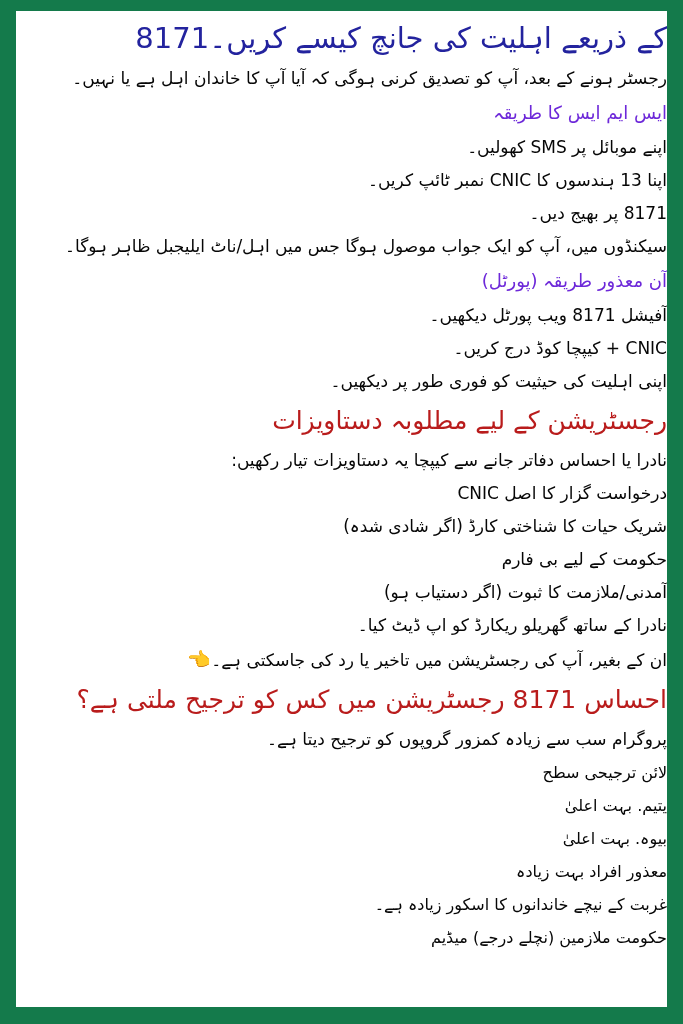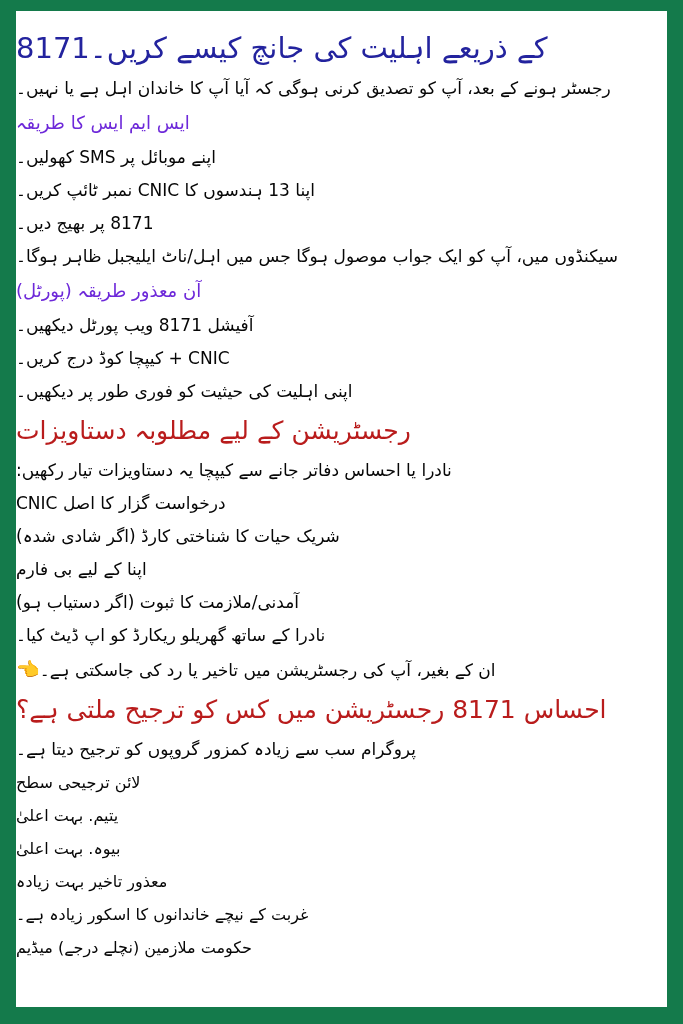--- a/index.html
+++ b/index.html
@@ -7,25 +7,25 @@
   .frame {
     box-sizing:border-box;
     width:683px; height:1024px;
     background:#147a4b;
     padding:11px 16px 17px 16px;
   }
   .page {
     box-sizing:border-box;
     width:100%; height:100%;
     background:#ffffff;
-    text-align:left;
+    text-align:right;
     direction:rtl;
     font-family:"DejaVu Sans", sans-serif;
     color:#060606;
-    padding-top:13px;
+    padding-top:3px;
     overflow:hidden;
   }
   .page p, .page h1, .page h2, .page h3 { margin:0; padding:0; font-weight:normal; }
   .title {
     color:#23239e;
     font-size:29px;
     line-height:48px;
     font-weight:bold;
     margin-bottom:2px;
   }
@@ -72,29 +72,29 @@
 
     <h2 class="h-orange">آن معذور طریقہ (پورٹل)</h2>
     <p class="body-line">آفیشل 8171 ویب پورٹل دیکھیں۔</p>
     <p class="body-line">CNIC + کیپچا کوڈ درج کریں۔</p>
     <p class="body-line">اپنی اہلیت کی حیثیت کو فوری طور پر دیکھیں۔</p>
 
     <h2 class="h-navy">رجسٹریشن کے لیے مطلوبہ دستاویزات</h2>
     <p class="body-line">نادرا یا احساس دفاتر جانے سے کیپچا یہ دستاویزات تیار رکھیں:</p>
     <p class="body-line">درخواست گزار کا اصل CNIC</p>
     <p class="body-line">شریک حیات کا شناختی کارڈ (اگر شادی شدہ)</p>
-    <p class="body-line">اپنا کے لیے بی فارم</p>
+    <p class="body-line">حکومت کے لیے بی فارم</p>
     <p class="body-line">آمدنی/ملازمت کا ثبوت (اگر دستیاب ہو)</p>
     <p class="body-line">نادرا کے ساتھ گھریلو ریکارڈ کو اپ ڈیٹ کیا۔</p>
 
     <p class="note-line"><span>ان کے بغیر، آپ کی رجسٹریشن میں تاخیر یا رد کی جاسکتی ہے۔</span><span class="finger">👈</span></p>
 
     <h2 class="h-navy">احساس 8171 رجسٹریشن میں کس کو ترجیح ملتی ہے؟</h2>
     <p class="body-line">پروگرام سب سے زیادہ کمزور گروپوں کو ترجیح دیتا ہے۔</p>
     <p class="small-line">لائن ترجیحی سطح</p>
     <p class="small-line">یتیم. بہت اعلیٰ</p>
     <p class="small-line">بیوہ. بہت اعلیٰ</p>
-    <p class="small-line gap-top">معذور تاخیر بہت زیادہ</p>
+    <p class="small-line gap-top">معذور افراد بہت زیادہ</p>
     <p class="small-line">غربت کے نیچے خاندانوں کا اسکور زیادہ ہے۔</p>
     <p class="small-line">حکومت ملازمین (نچلے درجے) میڈیم</p>
 
   </div>
 </div>
 
 </body></html>

